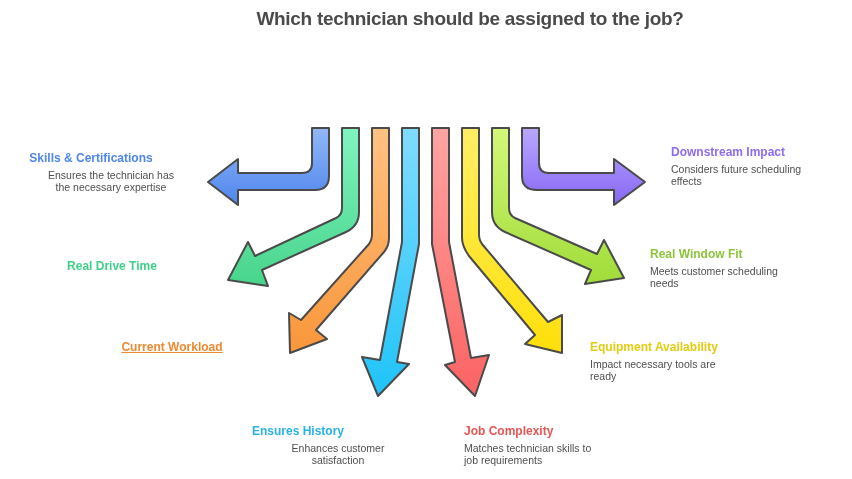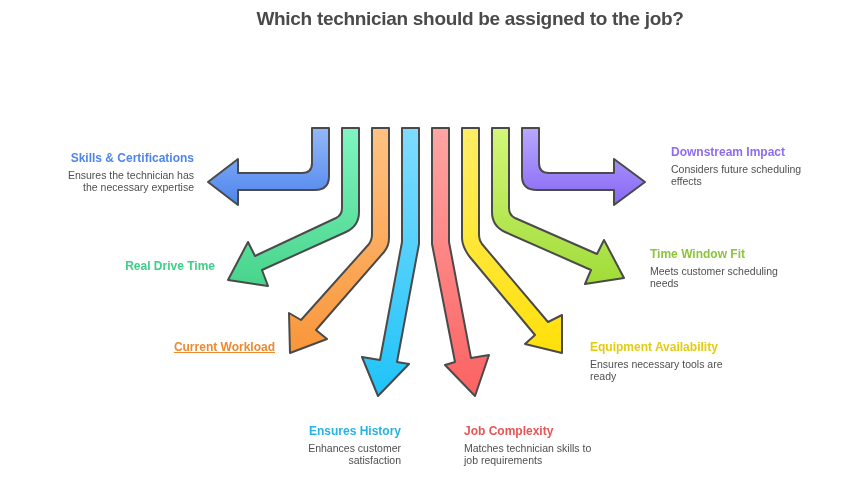--- a/index.html
+++ b/index.html
@@ -39,21 +39,21 @@
       font-size: 12px;
       font-weight: bold;
       line-height: 15px;
       margin-bottom: 3px;
     }
     .label .desc {
       font-size: 10.5px;
       color: #4f4f4f;
       line-height: 12px;
     }
-    .label.right-align { text-align: right; padding-left: 13px; }
+    .label.right-align { text-align: center; }
     .label.left-align { text-align: left; }
   </style>
 </head>
 <body>
 
 <div class="title">Which technician should be assigned to the job?</div>
 
 <svg class="diagram" width="852" height="479" viewBox="0 0 852 479">
   <defs>
     <linearGradient id="g0" x1="0" y1="0" x2="0" y2="1">
@@ -127,24 +127,24 @@
   <div class="desc" style="padding-left:80px;">Enhances customer satisfaction</div>
 </div>
 
 <div class="label left-align" style="left:464px; top:424px;">
   <div class="heading" style="color:#e85555;">Job Complexity</div>
   <div class="desc" style="width:140px;">Matches technician skills to job requirements</div>
 </div>
 
 <div class="label left-align" style="left:590px; top:340px;">
   <div class="heading" style="color:#e4cc12;">Equipment Availability</div>
-  <div class="desc" style="width:140px;">Ensures necessary tools are ready</div>
+  <div class="desc" style="width:140px;">Impact necessary tools are ready</div>
 </div>
 
 <div class="label left-align" style="left:650px; top:247px;">
-  <div class="heading" style="color:#8cc43a;">Time Window Fit</div>
+  <div class="heading" style="color:#8cc43a;">Real Window Fit</div>
   <div class="desc" style="width:140px;">Meets customer scheduling needs</div>
 </div>
 
 <div class="label left-align" style="left:671px; top:145px;">
   <div class="heading" style="color:#8f6bf0;">Downstream Impact</div>
   <div class="desc" style="width:140px;">Considers future scheduling effects</div>
 </div>
 
 </body></html>

